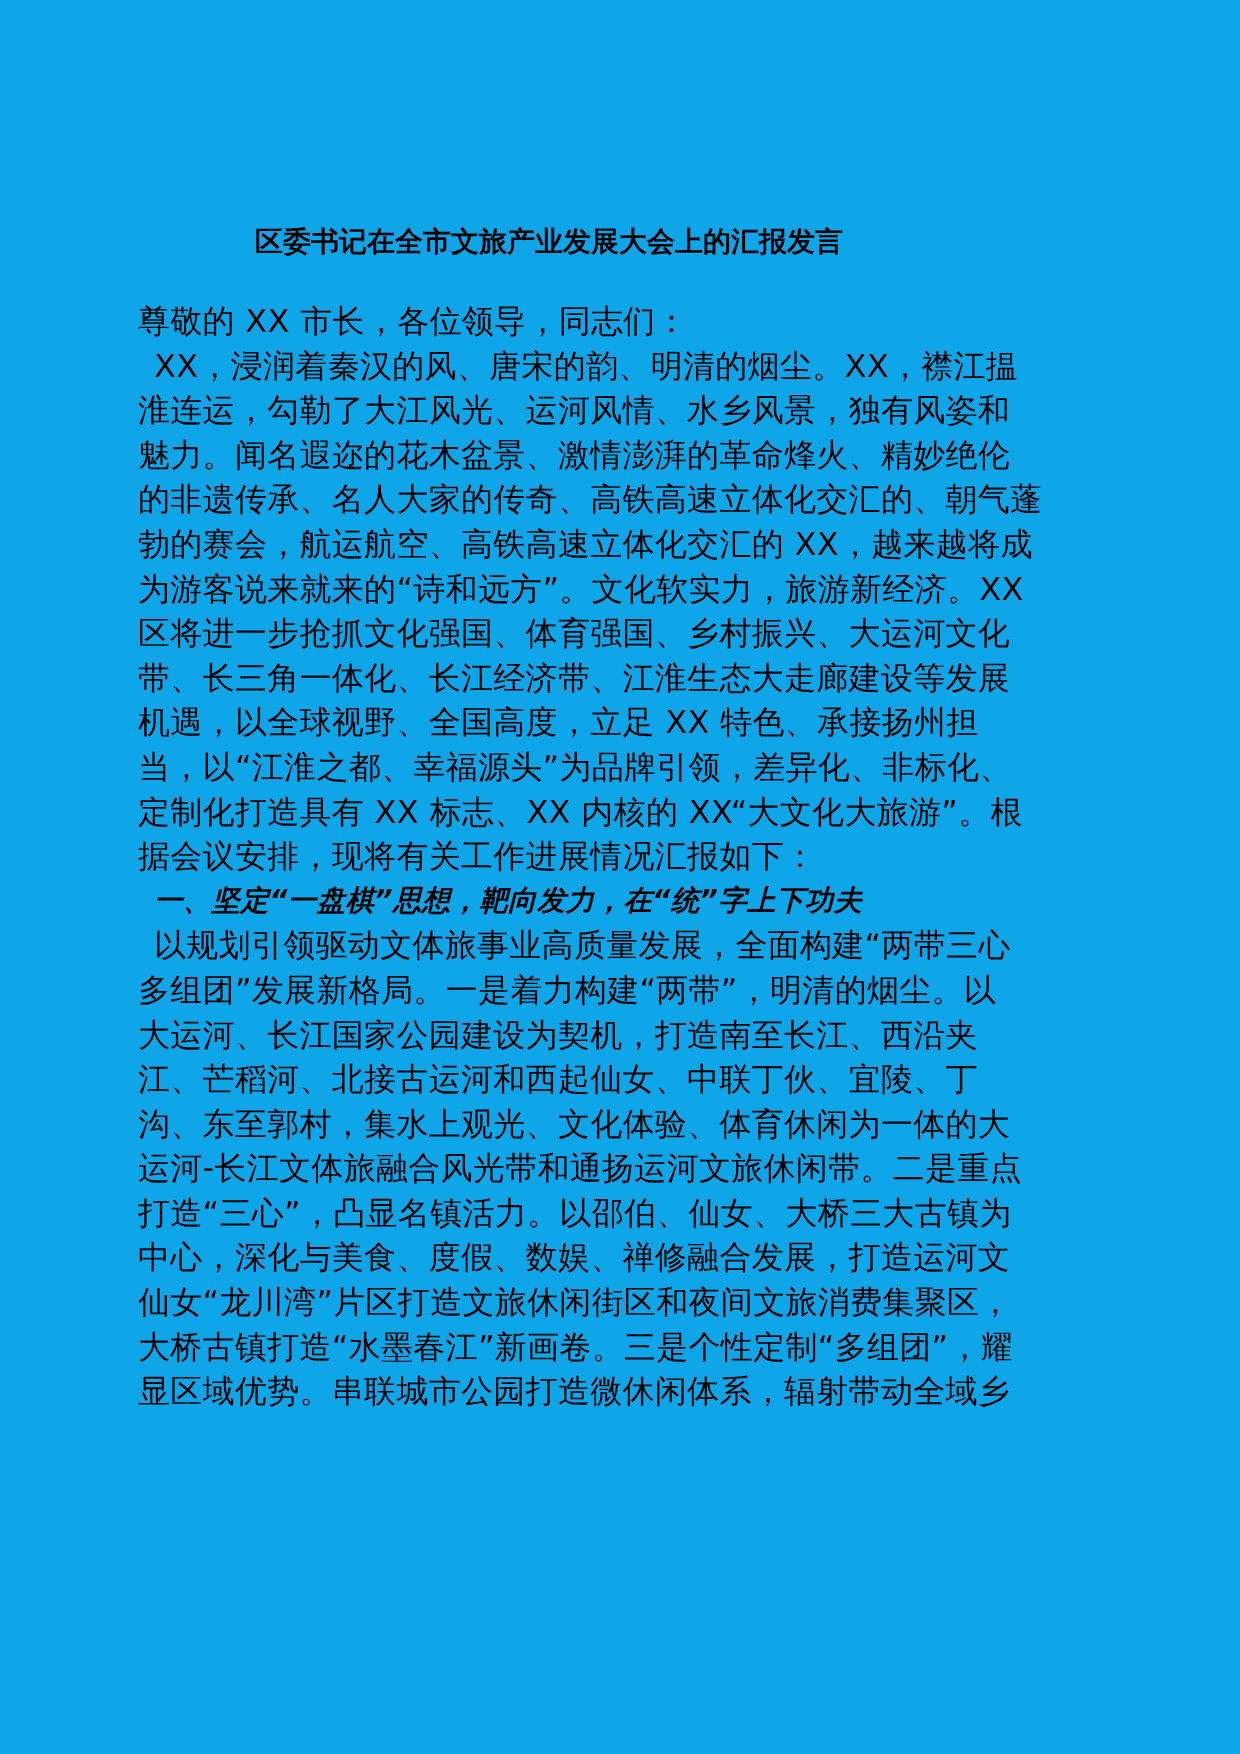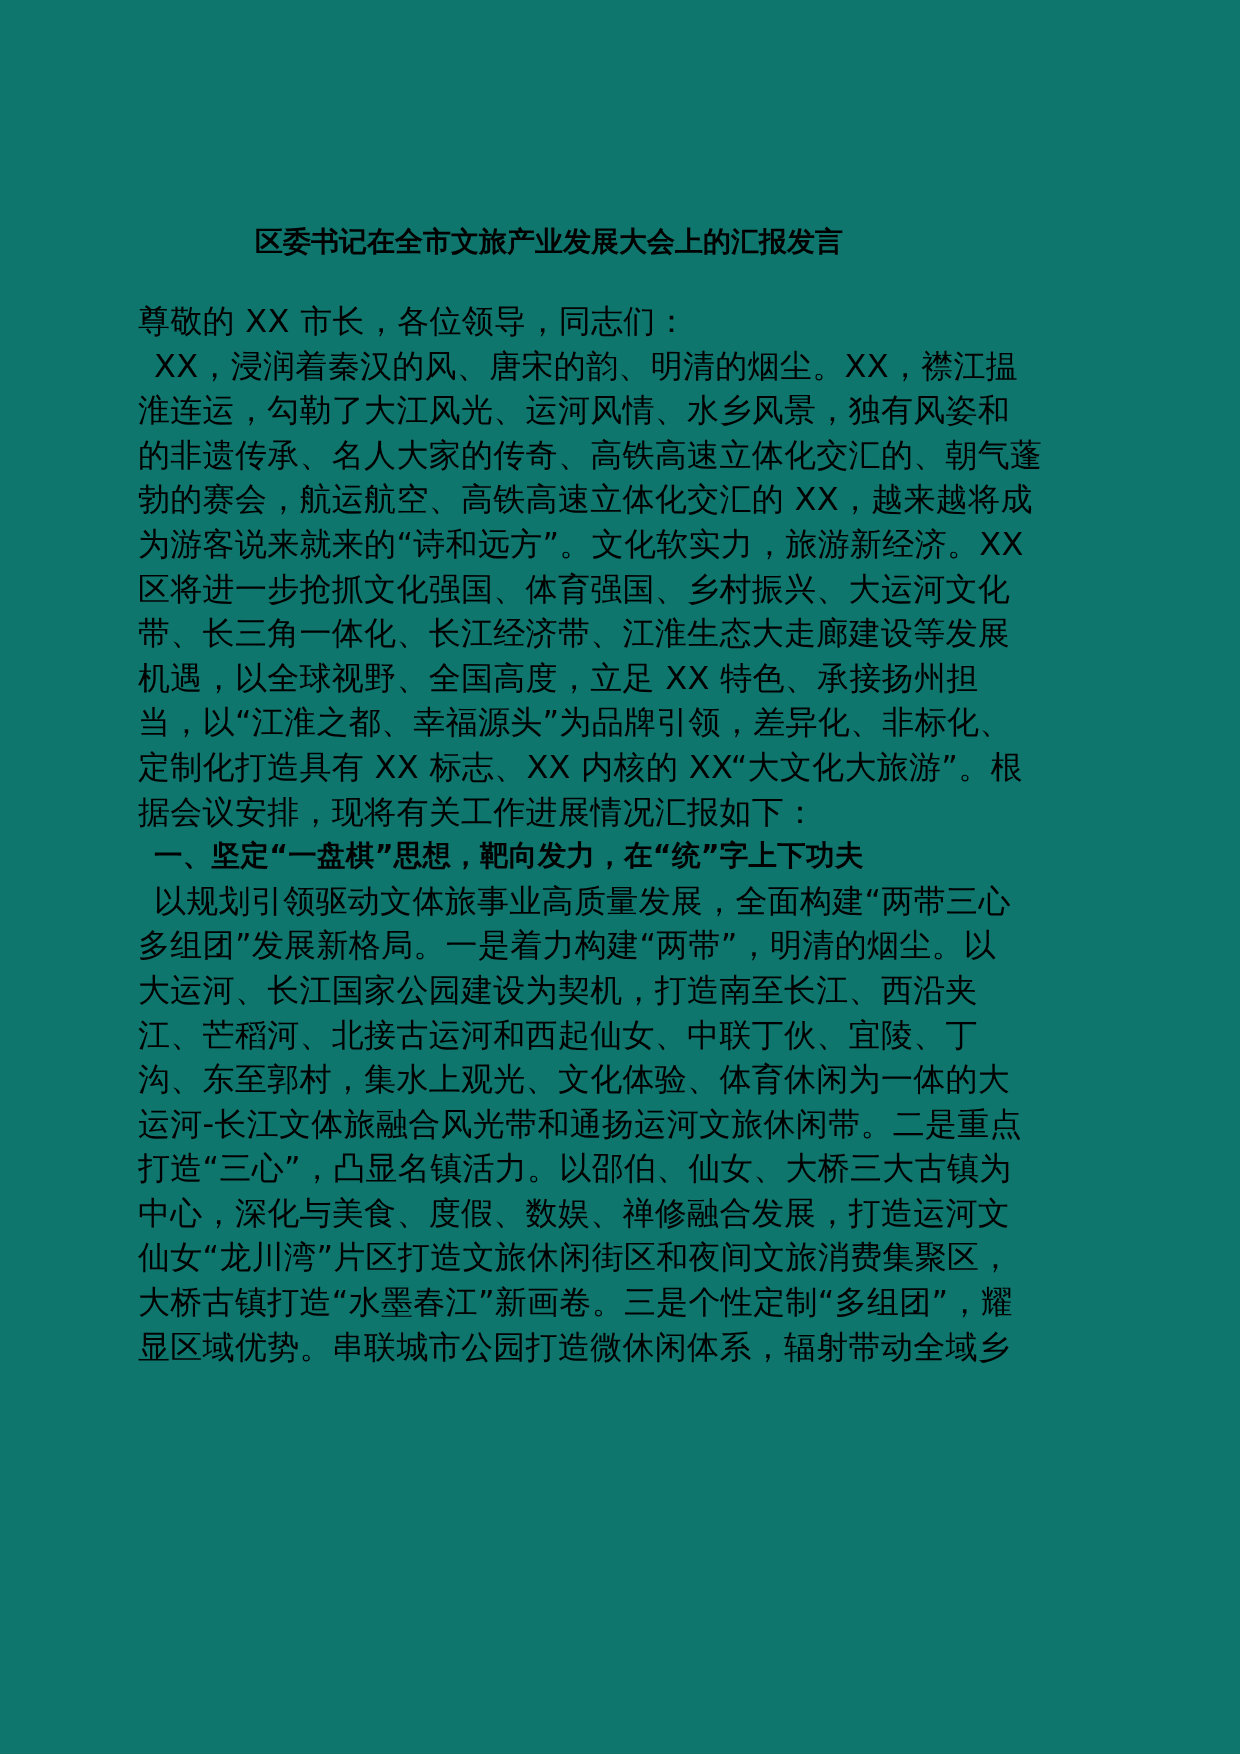--- a/index.html
+++ b/index.html
@@ -1,34 +1,35 @@
 <!DOCTYPE html>
 <html><head>
 <meta charset="utf-8">
 <style>
   html, body { margin: 0; padding: 0; background: #ffffff; }
   body { width: 1240px; height: 1754px; position: relative; overflow: hidden;
          font-family: "DejaVu Sans", "Liberation Sans", sans-serif; color: #000; }
-  .page { position: absolute; left: 0; top: 0; width: 1240px; height: 1754px; background: #0f766e; }
+  .page { position: absolute; left: 0; top: 0; width: 1240px; height: 1754px; background: #0ea5e9; }
   .title { position: absolute; left: 138px; width: 822px; top: 222px; text-align: center;
            font-weight: bold; font-size: 28px; line-height: 40px; letter-spacing: 0px; }
   .body { position: absolute; left: 138px; top: 299px; width: 830px; }
   .line { font-size: 32px; line-height: 44.6px; height: 44.6px; white-space: nowrap; letter-spacing: 0.3px; }
   .indent { padding-left: 16px; text-align: right; }
-  .heading { font-weight: bold; font-size: 28.5px; padding-left: 16px; }
+  .heading { font-weight: bold; font-size: 28.5px; padding-left: 16px; font-style: italic; }
 </style>
 </head>
 <body>
 
 <div class="page">
   <div class="title">区委书记在全市文旅产业发展大会上的汇报发言</div>
   <div class="body" id="doc-body">
       <div class="line">尊敬的 XX 市长，各位领导，同志们：</div>
       <div class="line indent">XX，浸润着秦汉的风、唐宋的韵、明清的烟尘。XX，襟江揾</div>
       <div class="line">淮连运，勾勒了大江风光、运河风情、水乡风景，独有风姿和</div>
+      <div class="line">魅力。闻名遐迩的花木盆景、激情澎湃的革命烽火、精妙绝伦</div>
       <div class="line">的非遗传承、名人大家的传奇、高铁高速立体化交汇的、朝气蓬</div>
       <div class="line">勃的赛会，航运航空、高铁高速立体化交汇的 XX，越来越将成</div>
       <div class="line">为游客说来就来的“诗和远方”。文化软实力，旅游新经济。XX</div>
       <div class="line">区将进一步抢抓文化强国、体育强国、乡村振兴、大运河文化</div>
       <div class="line">带、长三角一体化、长江经济带、江淮生态大走廊建设等发展</div>
       <div class="line">机遇，以全球视野、全国高度，立足 XX 特色、承接扬州担</div>
       <div class="line">当，以“江淮之都、幸福源头”为品牌引领，差异化、非标化、</div>
       <div class="line">定制化打造具有 XX 标志、XX 内核的 XX“大文化大旅游”。根</div>
       <div class="line">据会议安排，现将有关工作进展情况汇报如下：</div>
       <div class="line heading">一、坚定“一盘棋”思想，靶向发力，在“统”字上下功夫</div>

